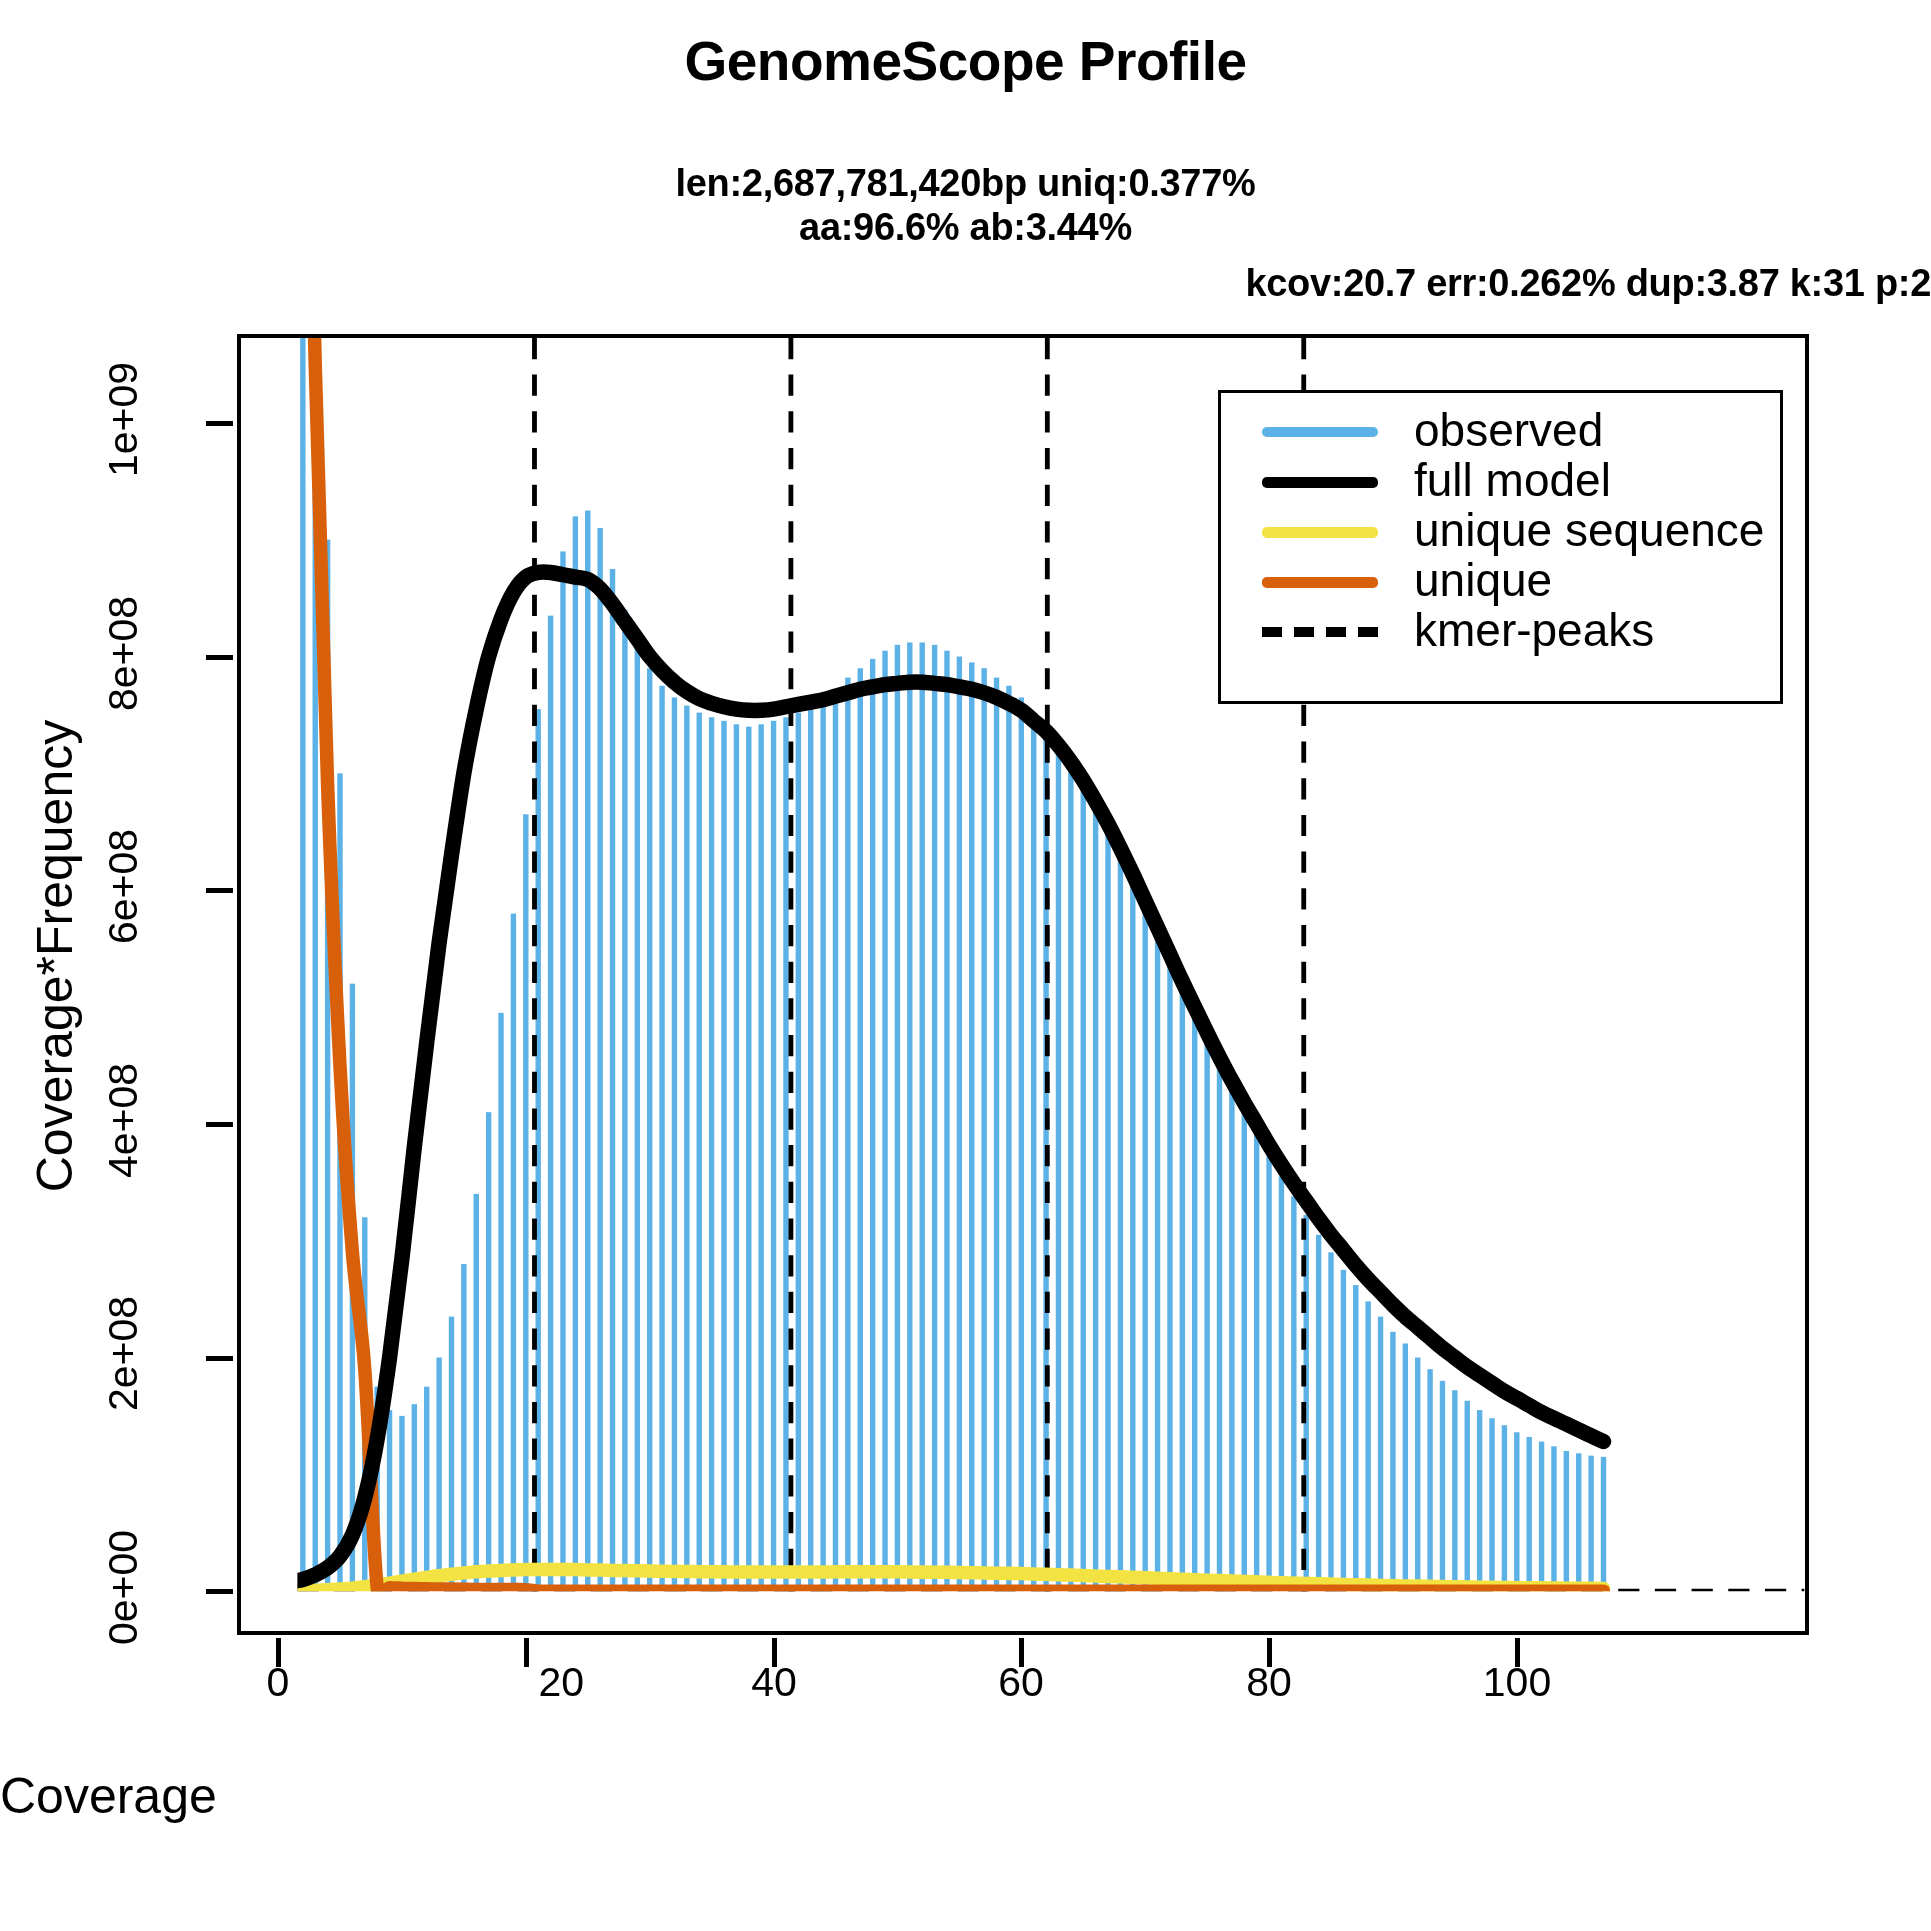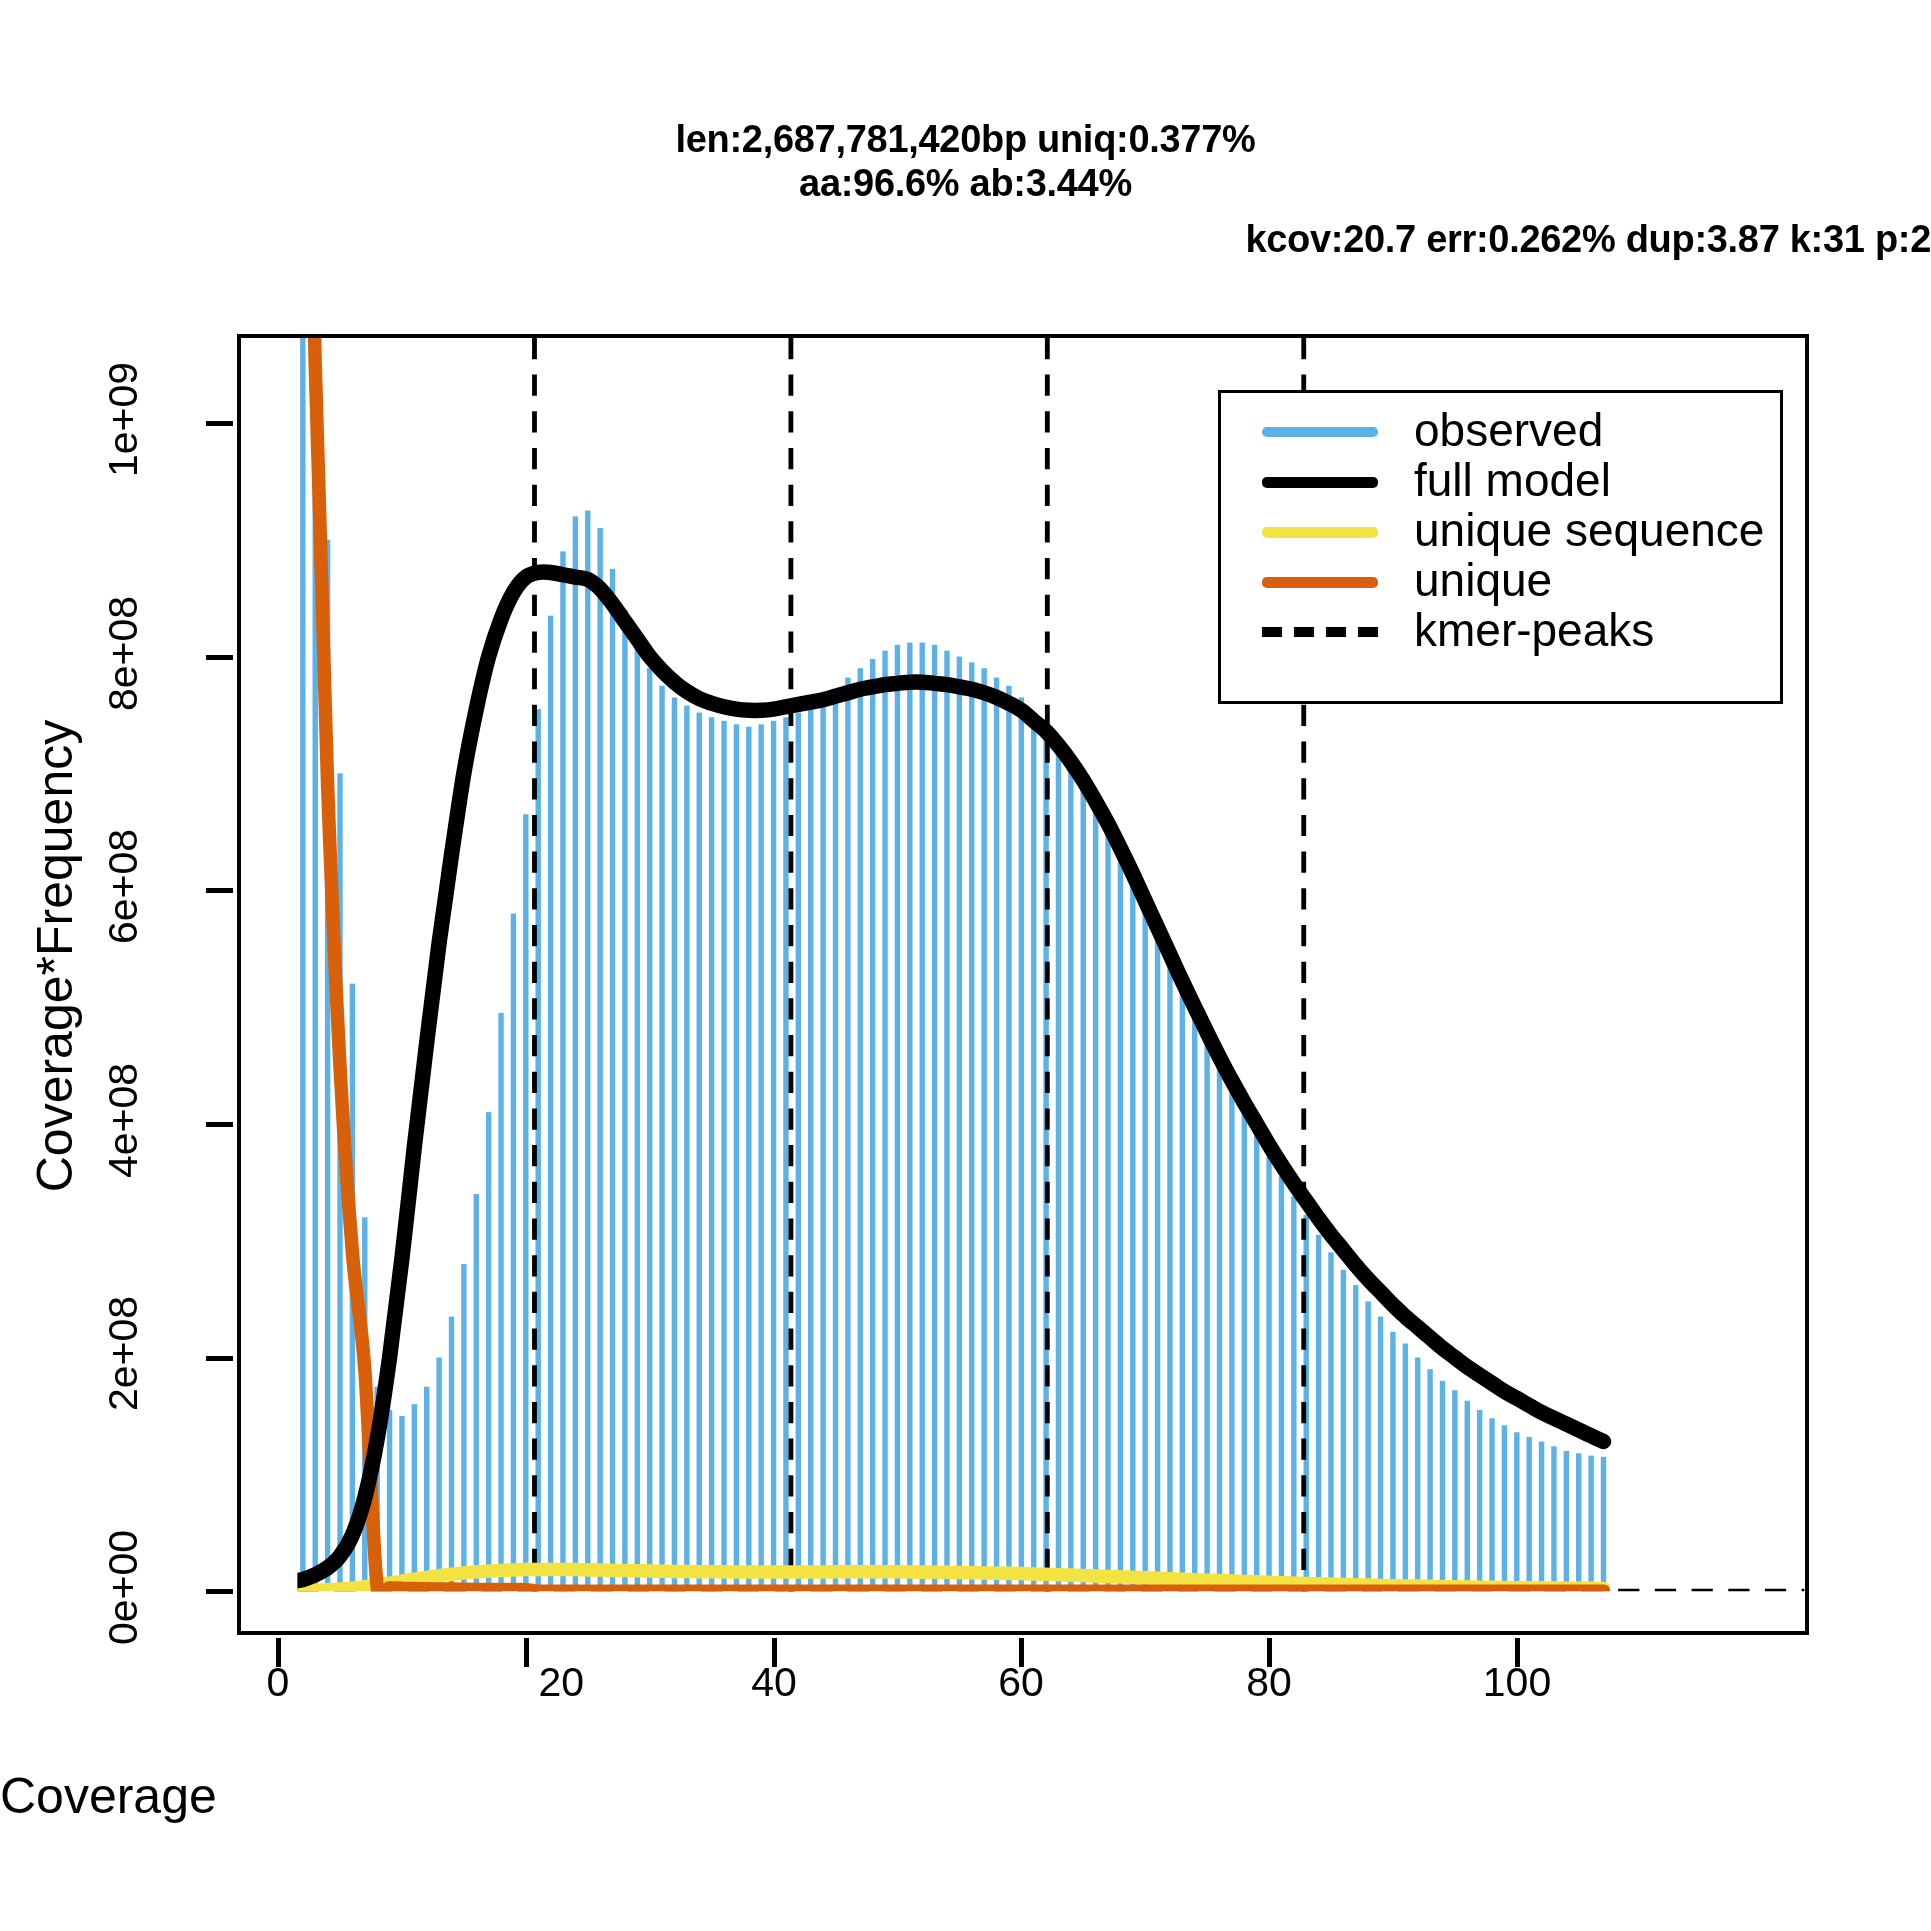--- a/index.html
+++ b/index.html
@@ -16,20 +16,21 @@
   .title{
     position:absolute;left:0;top:29px;width:1931px;
     text-align:center;
     font-size:55px;font-weight:bold;color:#000;
     letter-spacing:-0.5px;
   }
   .subtitle{
     position:absolute;left:0;width:1931px;text-align:center;
     font-size:38px;font-weight:bold;color:#000;
     letter-spacing:-0.3px;
+    margin-top:44px;
   }
   .sub1{top:118px;}
   .sub2{top:162px;}
   .sub3{top:218px;text-align:right;}
 
   
   .ylab{
     position:absolute;
     left:-235px;top:927px;
     width:579px;text-align:center;
@@ -104,20 +105,21 @@
   .leg-txt{
     position:absolute;left:193px;top:-3.9px;
     font-size:46px;color:#000;white-space:nowrap;
   }
 </style>
 </head>
 <body>
 
 <div id="stage">
 
+  <div class="title">GenomeScope Profile</div>
   <div class="subtitle sub1">len:2,687,781,420bp uniq:0.377%</div>
   <div class="subtitle sub2">aa:96.6% ab:3.44%</div>
   <div class="subtitle sub3">kcov:20.7 err:0.262%  dup:3.87  k:31 p:2</div>
 
   <div class="ylab">Coverage*Frequency</div>
   <div class="xlab">Coverage</div>
 
   <div id="panel"></div>
 
   <div id="frame"></div>

